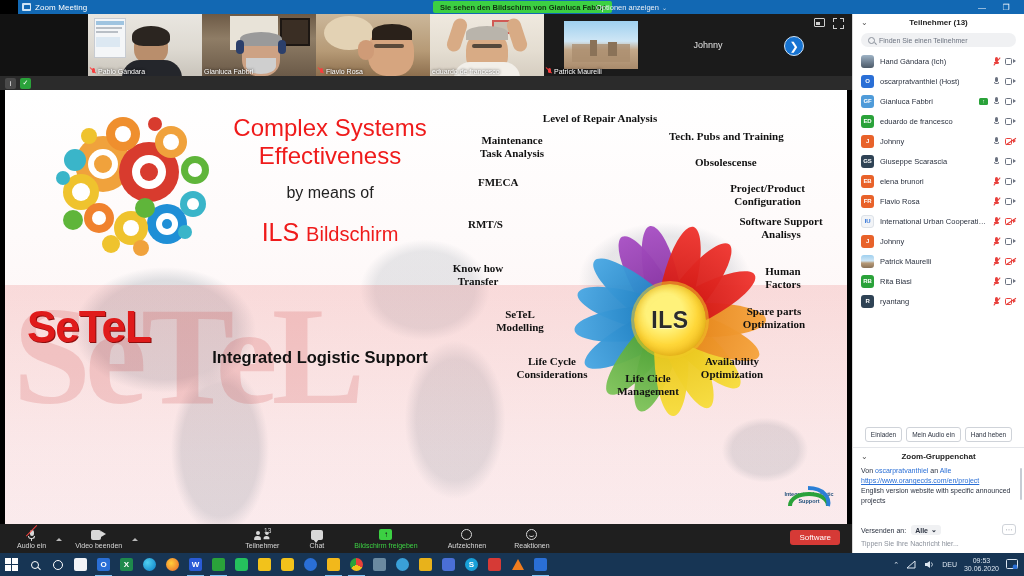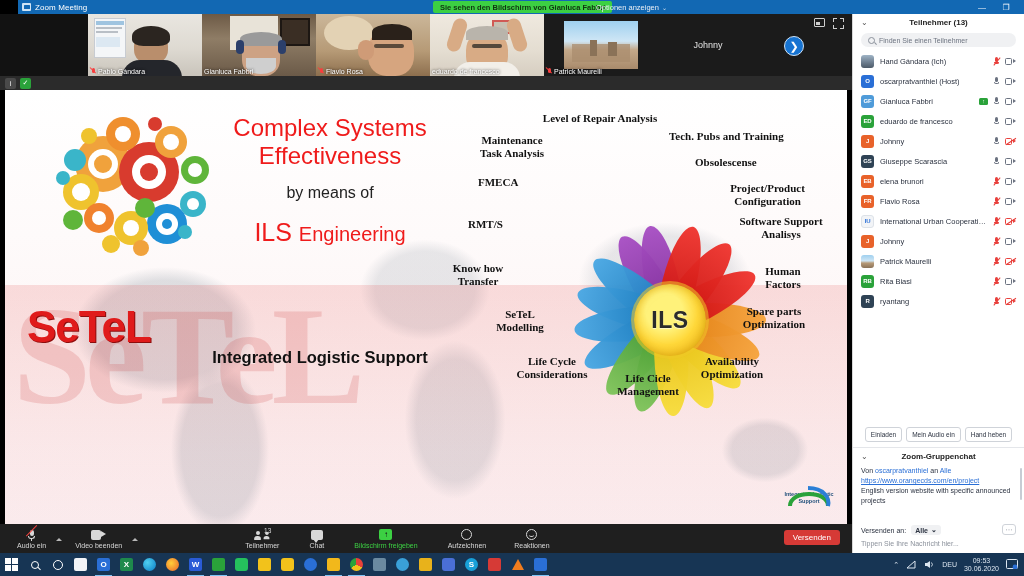--- a/index.html
+++ b/index.html
@@ -489,21 +489,21 @@
         <span>SeTeL</span>
       </div>
 
       <div class="t-main">
         <div>Complex Systems</div>
         <div>Effectiveness</div>
       </div>
       <div class="t-bymeans">by means of</div>
       <div class="t-ils">
         <span style="font-weight:400">ILS</span>
-        <span class="eng">Engineering</span>
+        <span class="eng">Bildschirm</span>
       </div>
       <div class="t-ils-sub">Integrated Logistic Support</div>
 
       <div class="flower">
         <div class="petal" style="transform:rotate(-12deg);  background:linear-gradient(180deg,#a84fc4,#7d2f97)"></div>
         <div class="petal" style="transform:rotate(-30deg);  background:linear-gradient(180deg,#a84fc4,#7d2f97)"></div>
         <div class="petal" style="transform:rotate(-52deg);  background:linear-gradient(180deg,#49a8e4,#1675b8)"></div>
         <div class="petal" style="transform:rotate(-74deg);  background:linear-gradient(180deg,#49a8e4,#1675b8)"></div>
         <div class="petal" style="transform:rotate(-96deg);  background:linear-gradient(180deg,#49a8e4,#1675b8)"></div>
         <div class="petal" style="transform:rotate(-118deg); background:linear-gradient(180deg,#49a8e4,#1675b8)"></div>
@@ -622,21 +622,21 @@
       <span>Aufzeichnen</span>
     </div>
 
     <div class="tbtn" style="margin-left:14px">
       <div class="ci">
           <div class="react-ic"></div>
         </div>
       <span>Reaktionen</span>
     </div>
 
-    <div class="leavebtn">Versenden</div>
+    <div class="leavebtn">Software</div>
   </div>
 
   <div class="panel">
     <div class="p-head">
       <span class="chev">⌄</span>
       <span>Teilnehmer (13)</span>
     </div>
 
     <div class="p-search">
       <span class="mag"></span>

